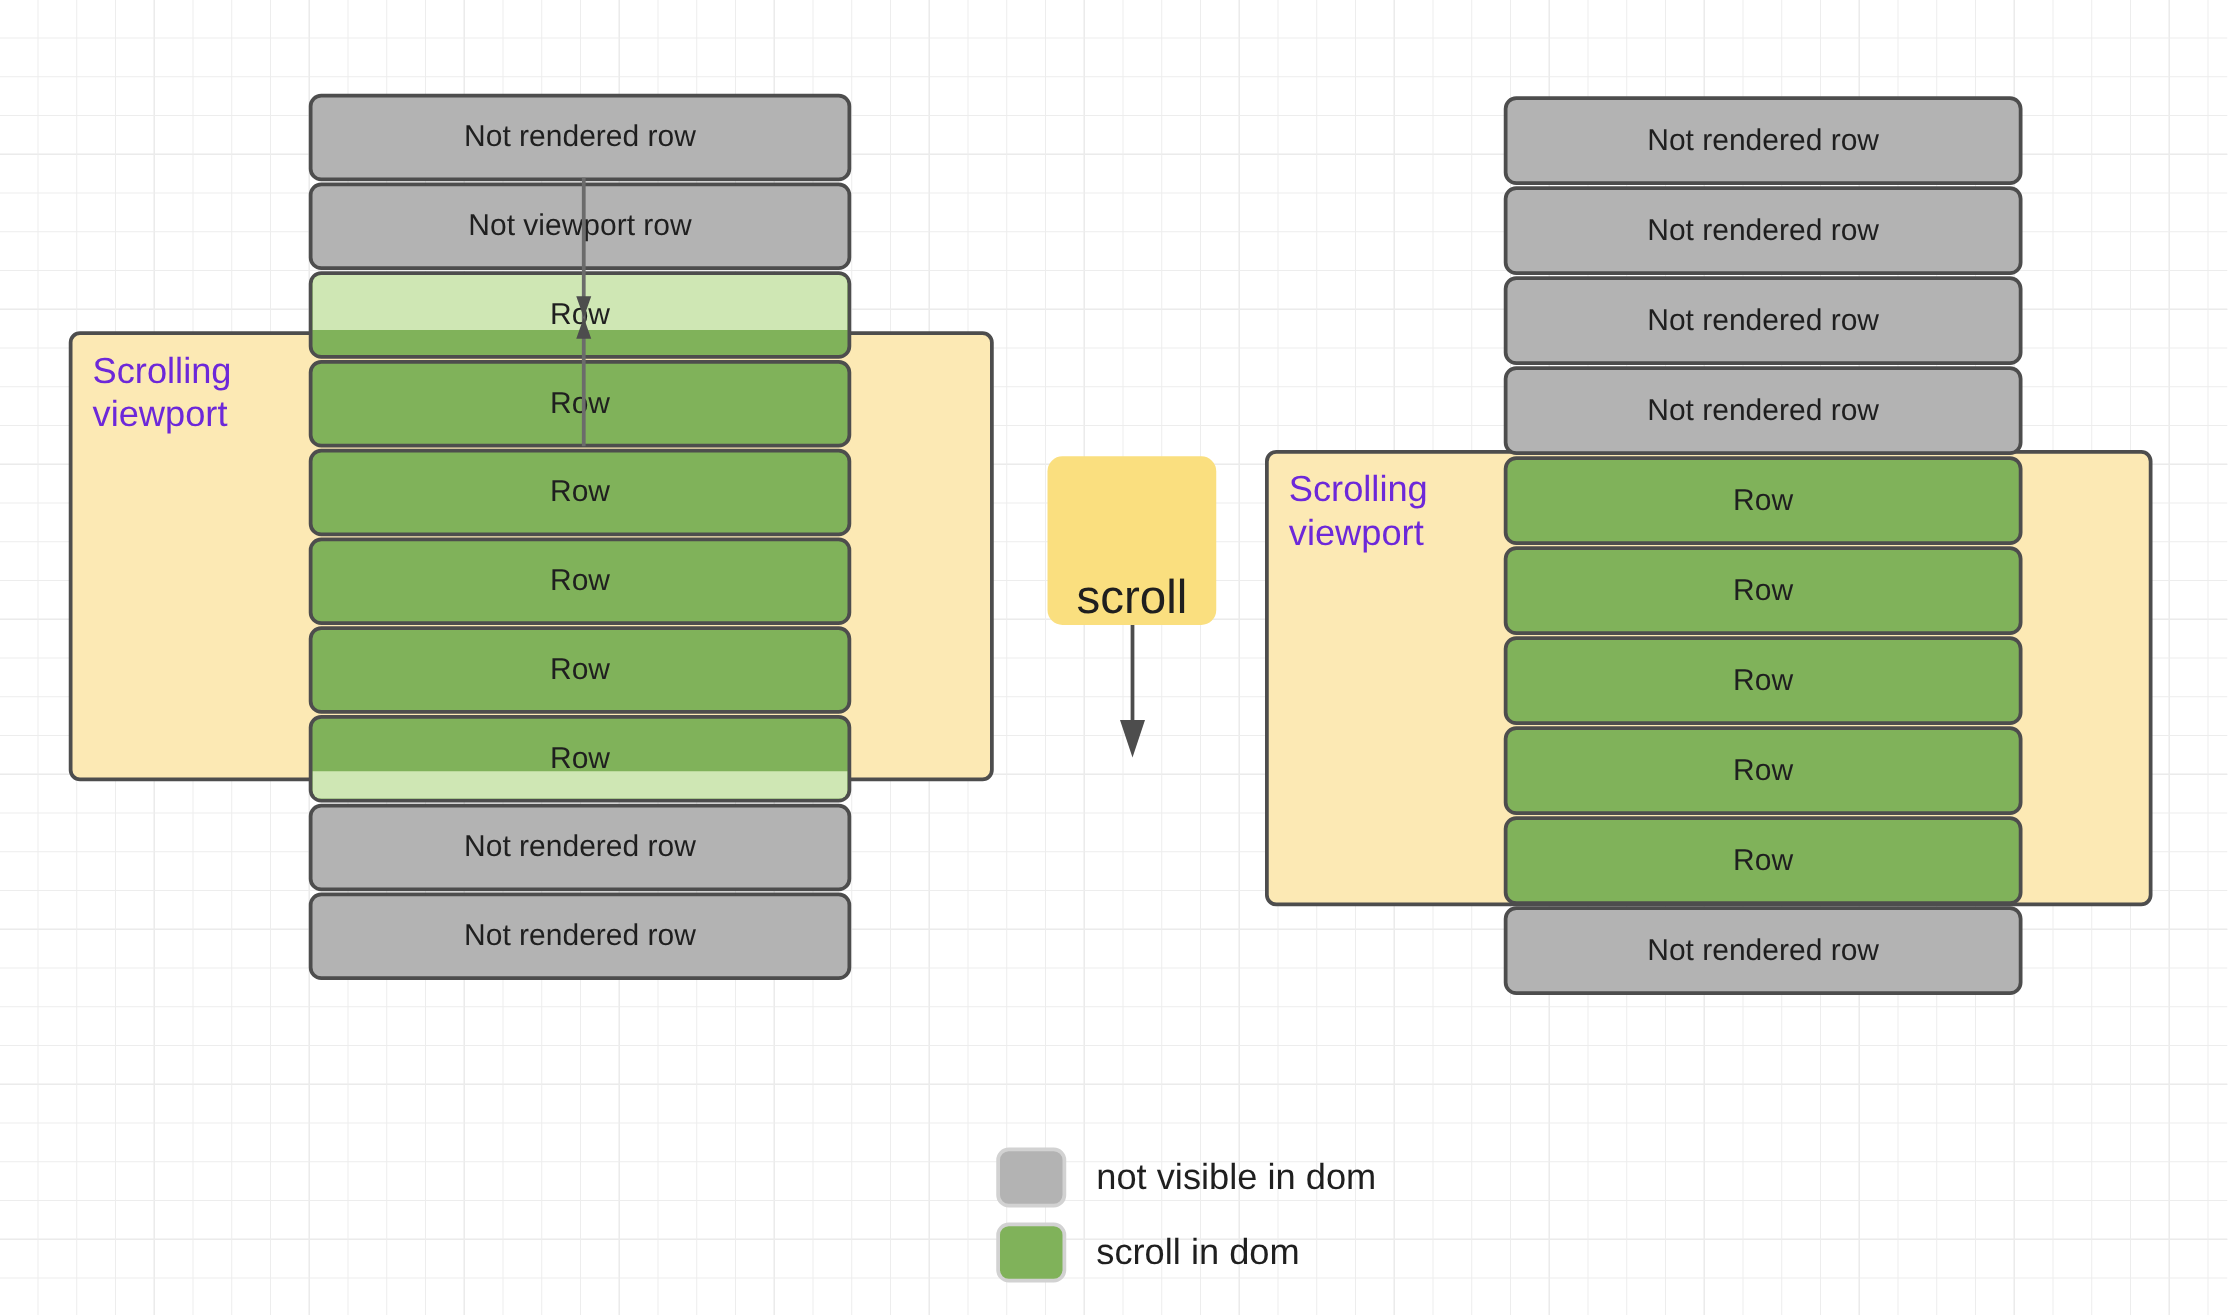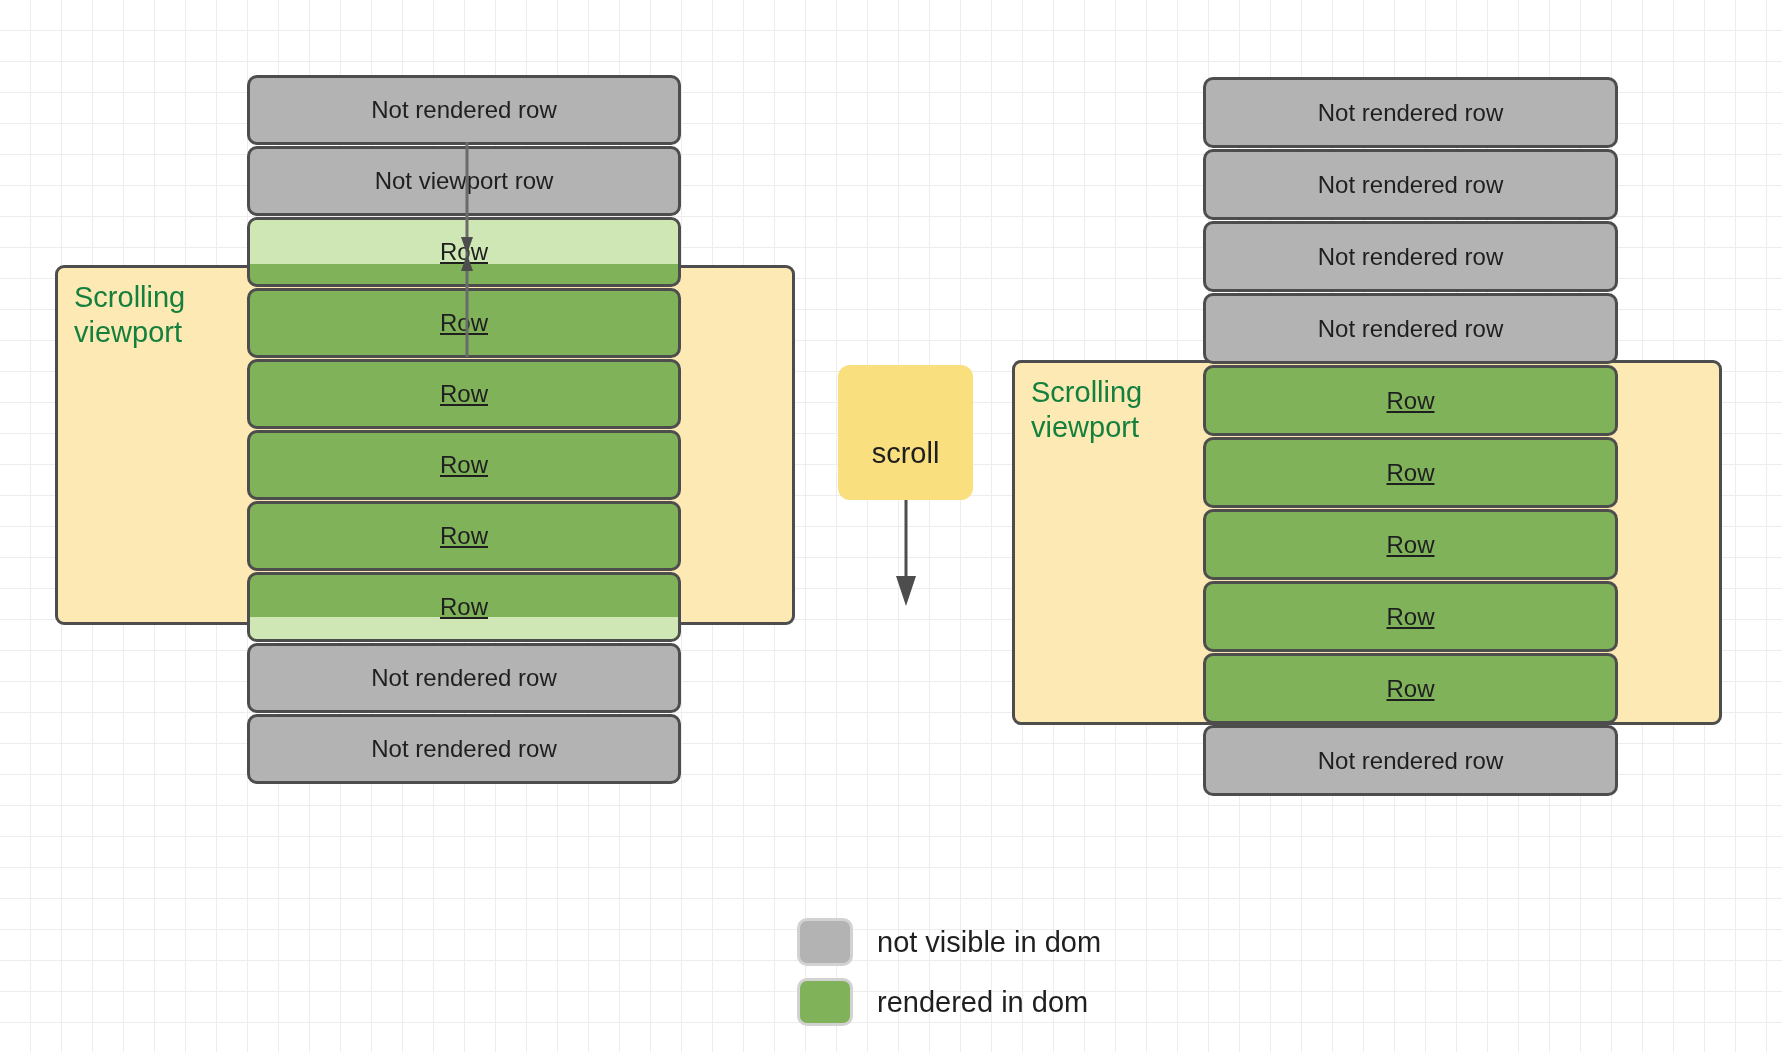--- a/index.html
+++ b/index.html
@@ -33,61 +33,61 @@
     border:3px solid #4d4d4d;
     border-radius:9px;
     box-sizing:border-box;
     z-index:2;
   }
   .viewport .vp-label{
     position:absolute;
     left:16px; top:12px;
     font-size:29px;
     line-height:1.22;
-    color:#15803d;
+    color:#6d28d9;
     white-space:pre-line;
   }
 
   
   .rowbox{
     position:absolute;
     box-sizing:border-box;
     border:3px solid #4d4d4d;
     border-radius:10px;
     display:flex;
     align-items:center;
     justify-content:center;
     font-size:24px;
     color:#1f1f1f;
     z-index:5;
     overflow:hidden;
   }
   .rowbox.gray{ background:#b3b3b3; }
-  .rowbox.green{ background:#80b25a;text-decoration:underline; }
+  .rowbox.green{ background:#80b25a; }
   .rowbox .rowlabel{ position:relative; z-index:3; }
 
   
   .tint{
     position:absolute;
     left:0; right:0;
     background:#cfe7b4;
     z-index:1;
   }
 
   
   .scrollbox{
     position:absolute;
     background:#fadf7f;
     border-radius:12px;
     display:flex;
-    align-items:center;
+    align-items:flex-end;
     justify-content:center;
     padding-top:42px;
     box-sizing:border-box;
-    font-size:29px;
+    font-size:38px;
     color:#1f1f1f;
     z-index:3;
   }
   .arrow-svg{ position:absolute; z-index:2; }
 
   
   .connector{ position:absolute; z-index:6; }
 
   
   .legend{ position:absolute; z-index:8; }
@@ -221,17 +221,17 @@
     <span class="rowlabel">Not rendered row</span>
   </div>
 
   <div class="legend" style="left:797px; top:918px;">
     <div class="legend-row">
       <div class="legend-swatch" style="background:#b3b3b3;"></div>
       <div class="legend-label">not visible in dom</div>
     </div>
     <div class="legend-row">
       <div class="legend-swatch" style="background:#80b25a;"></div>
-      <div class="legend-label">rendered in dom</div>
+      <div class="legend-label">scroll in dom</div>
     </div>
   </div>
 
 </div>
 
 </body></html>

